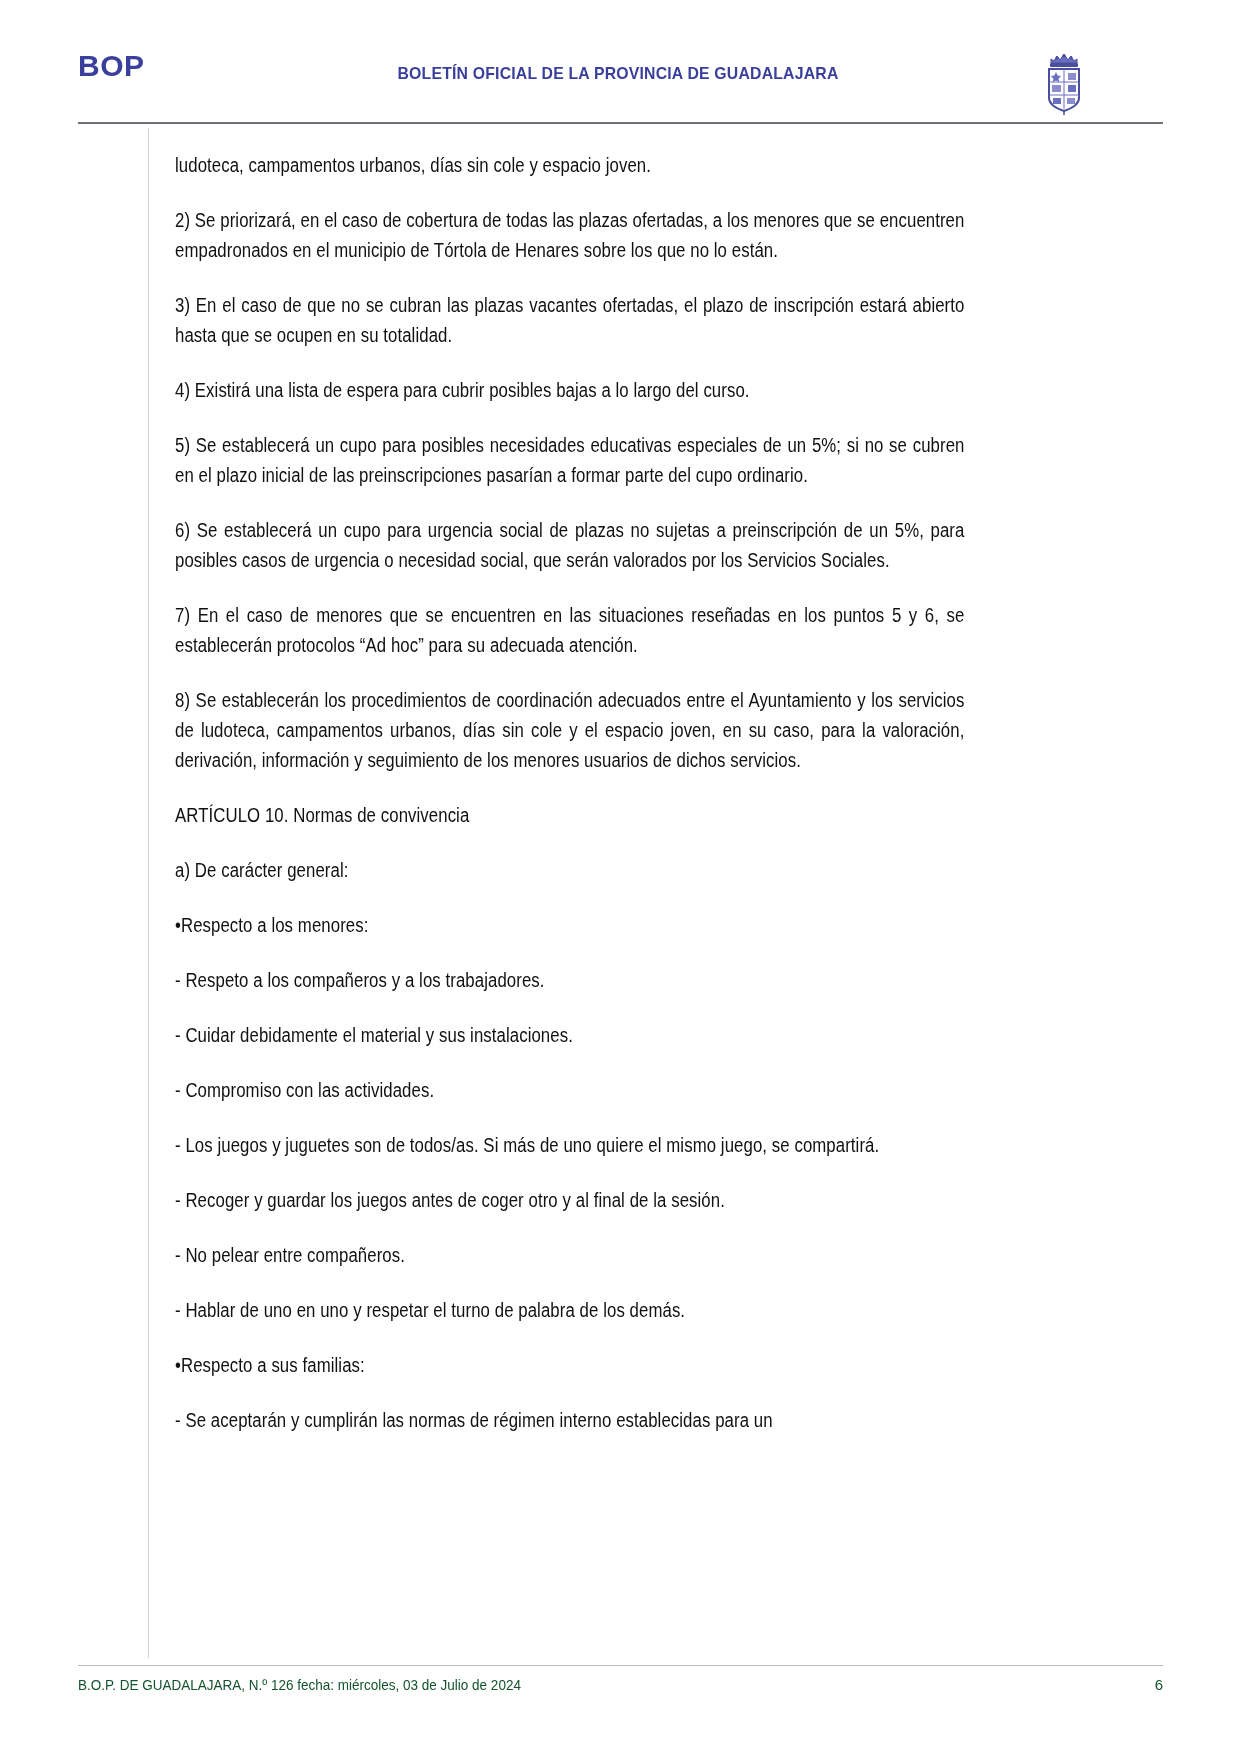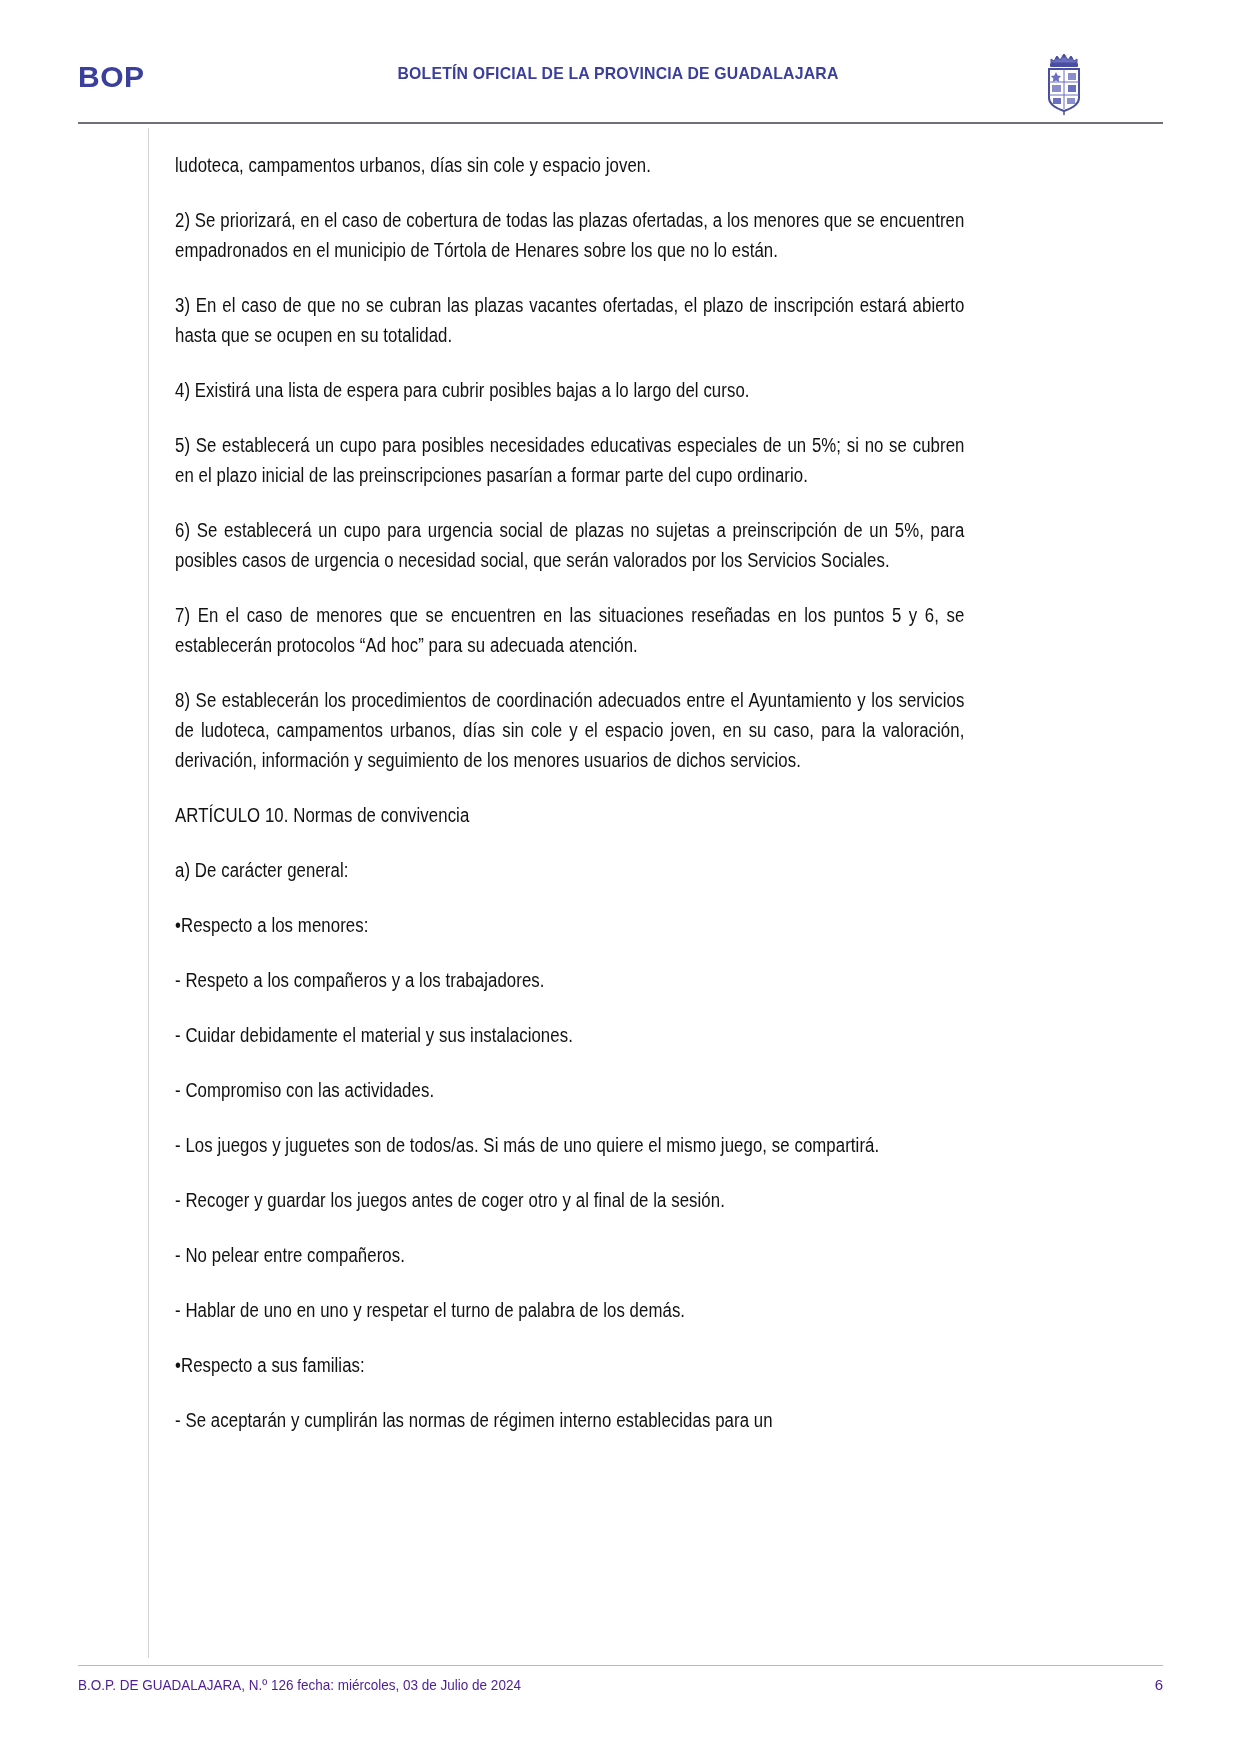--- a/index.html
+++ b/index.html
@@ -21,21 +21,21 @@
   .masthead {
     position: absolute;
     left: 78px;
     top: 48px;
     width: 1085px;
     height: 62px;
   }
   .bop-logo {
     position: absolute;
     left: 0;
-    top: 12px;
+    top: 1px;
     font-size: 30px;
     font-weight: bold;
     letter-spacing: 0.5px;
     color: #3b3f9c;
     font-family: "Liberation Sans", sans-serif;
   }
   .masthead-title {
     position: absolute;
     left: 160px;
     top: 16px;
@@ -104,21 +104,21 @@
     height: 1px;
     background: #b9b9bd;
   }
   .footer {
     position: absolute;
     left: 78px;
     top: 1676px;
     width: 1085px;
     height: 26px;
     font-size: 15px;
-    color: #4c1d95;
+    color: #14532d;
     font-family: "Liberation Sans", sans-serif;
   }
   .footer-left {
     position: absolute;
     left: 0;
     top: 0;
     transform: scaleX(0.90);
     transform-origin: left top;
     white-space: nowrap;
   }

